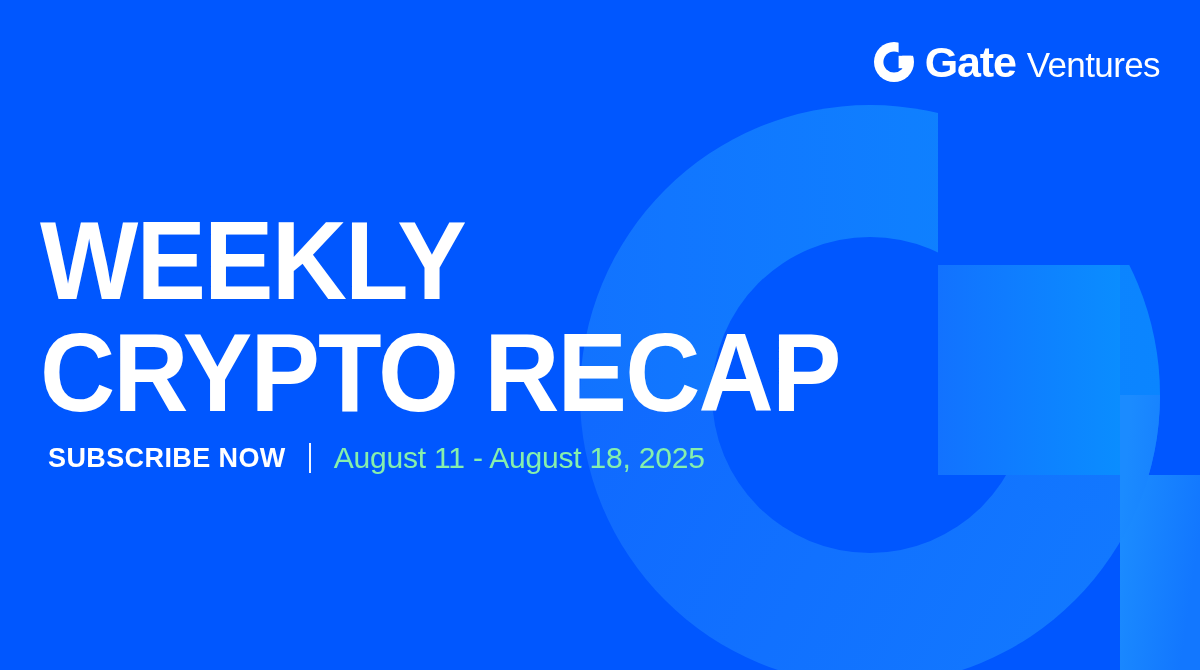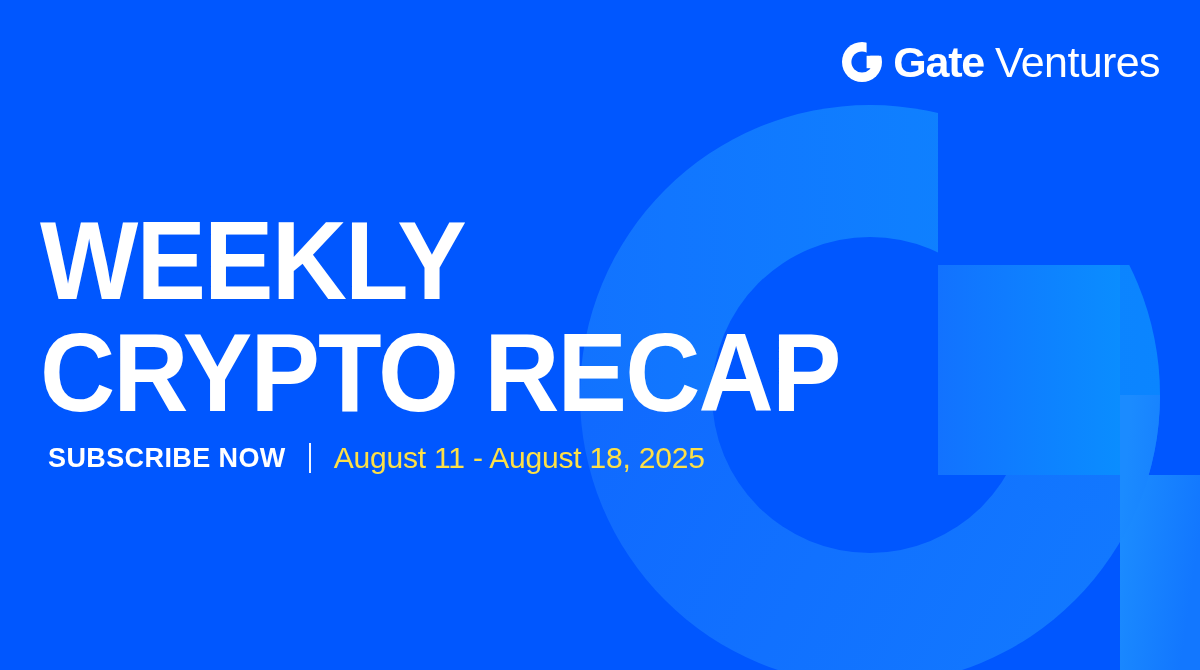--- a/index.html
+++ b/index.html
@@ -51,21 +51,21 @@
     white-space: nowrap;
   }
   .brand-gate {
     font-size: 43px;
     font-weight: 700;
     color: #ffffff;
     letter-spacing: -1.2px;
     line-height: 1;
   }
   .brand-ventures {
-    font-size: 43px;
+    font-size: 35px;
     font-weight: 400;
     color: #ffffff;
     letter-spacing: -0.6px;
     line-height: 1;
   }
 
   
   #headline {
     position: absolute;
     left: 40px;
@@ -104,21 +104,21 @@
   }
   #subtitle-divider {
     width: 2px;
     height: 30px;
     background: #ffffff;
     margin: 0 23px;
     flex: 0 0 auto;
     opacity: 0.95;
   }
   #date-range {
-    color: #fde047;
+    color: #86efac;
     font-size: 30px;
     font-weight: 400;
     letter-spacing: -0.2px;
     line-height: 1;
   }
 </style>
 </head>
 <body>
 
 <div id="banner">

